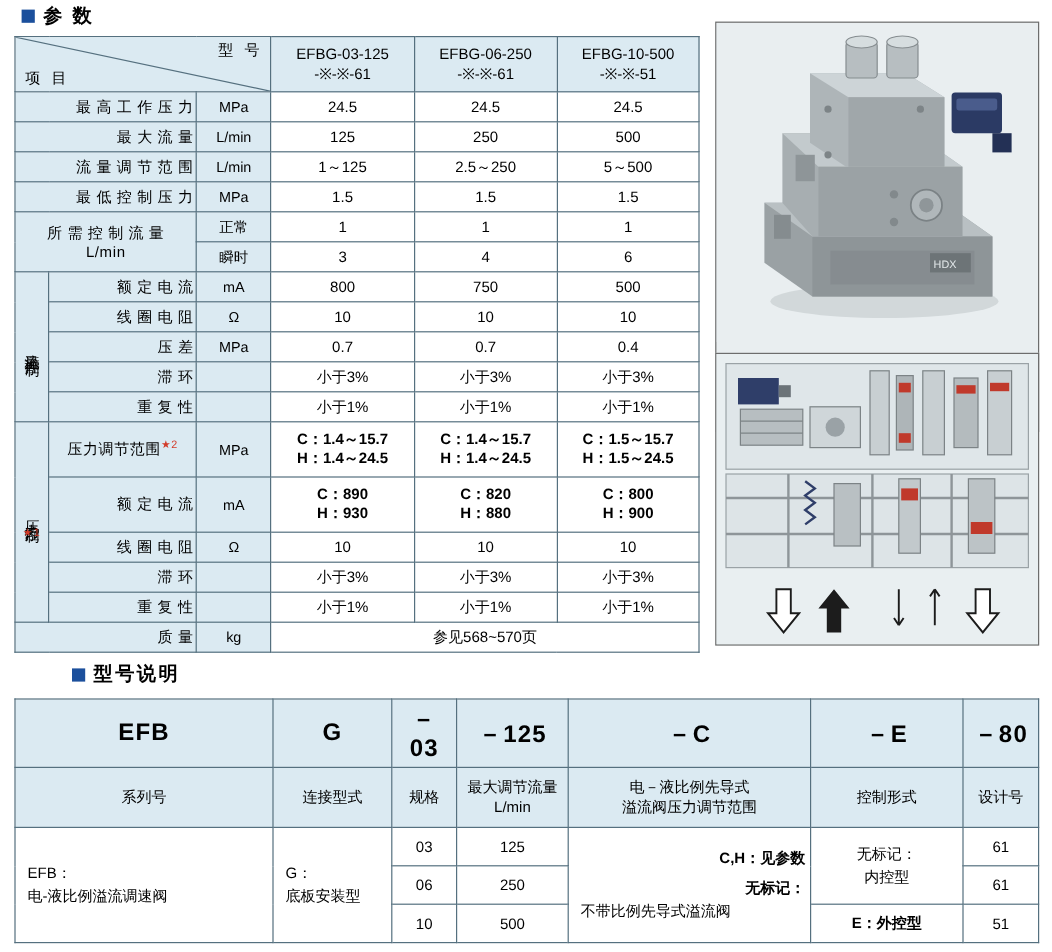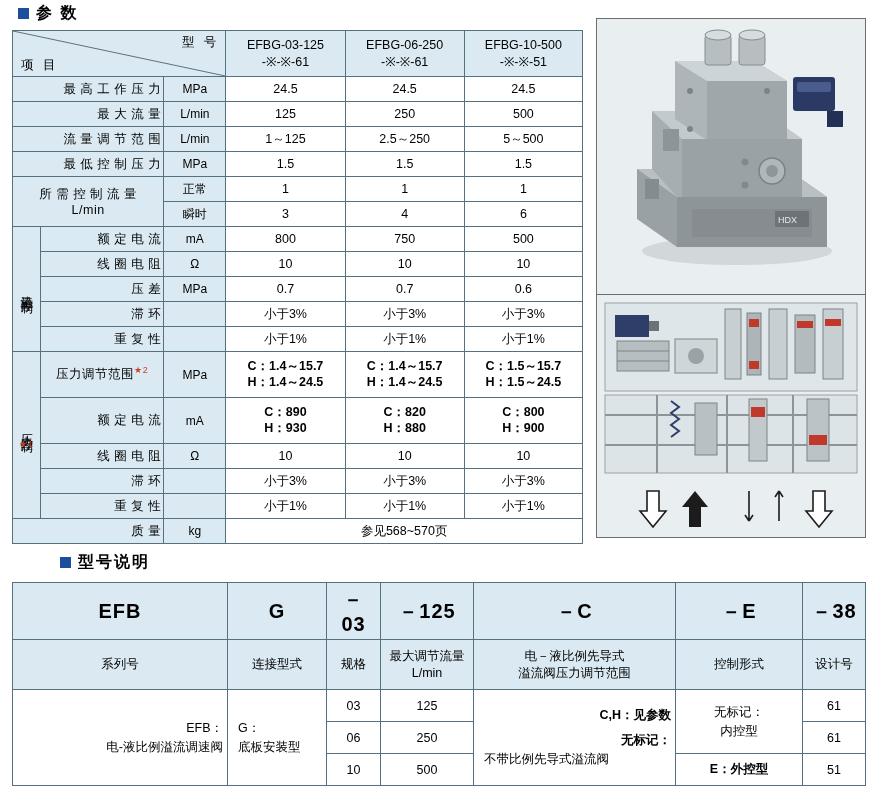--- a/index.html
+++ b/index.html
@@ -271,21 +271,21 @@
         <td class="unit">Ω</td>
         <td>10</td>
         <td>10</td>
         <td>10</td>
       </tr>
       <tr>
         <td class="lbl lbl-left">压        差</td>
         <td class="unit">MPa</td>
         <td>0.7</td>
         <td>0.7</td>
-        <td>0.6</td>
+        <td>0.4</td>
       </tr>
       <tr>
         <td class="lbl lbl-left">滞        环</td>
         <td class="unit"></td>
         <td>小于3%</td>
         <td>小于3%</td>
         <td>小于3%</td>
       </tr>
       <tr>
         <td class="lbl lbl-left">重   复   性</td>
@@ -482,42 +482,42 @@
     </colgroup>
     <tbody>
 
       <tr>
         <td class="code">EFB</td>
         <td class="code">G</td>
         <td class="code">－03</td>
         <td class="code">－125</td>
         <td class="code">－C</td>
         <td class="code">－E</td>
-        <td class="code">－38</td>
+        <td class="code">－80</td>
       </tr>
 
       <tr>
         <td class="desc">系列号</td>
         <td class="desc">连接型式</td>
         <td class="desc">规格</td>
         <td class="desc">
           <div>最大调节流量</div>
           <div>L/min</div>
         </td>
         <td class="desc">
           <div>电－液比例先导式</div>
           <div>溢流阀压力调节范围</div>
         </td>
         <td class="desc">控制形式</td>
         <td class="desc">设计号</td>
       </tr>
 
       <tr>
         <td class="body body-left cellmulti" rowspan="3">
-          <div style="text-align:right">
+          <div style="text-align:left">
             <div>EFB：</div>
             <div>电-液比例溢流调速阀</div>
           </div>
         </td>
         <td class="body body-left cellmulti" rowspan="3">
           <div>G：</div>
           <div>底板安装型</div>
         </td>
         <td class="body">03</td>
         <td class="body">125</td>

